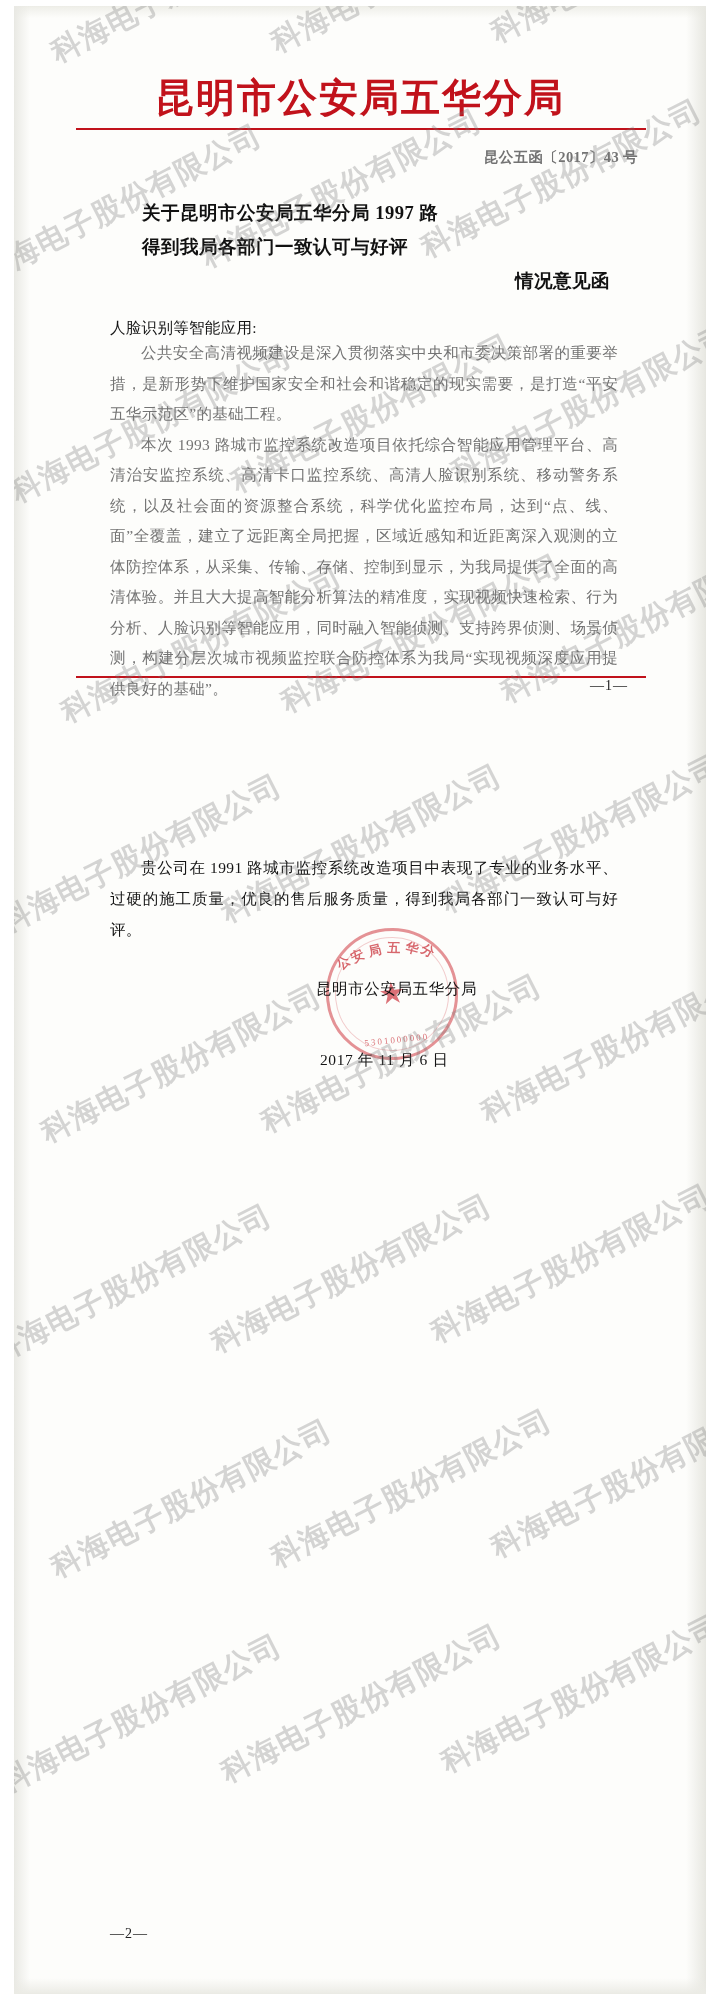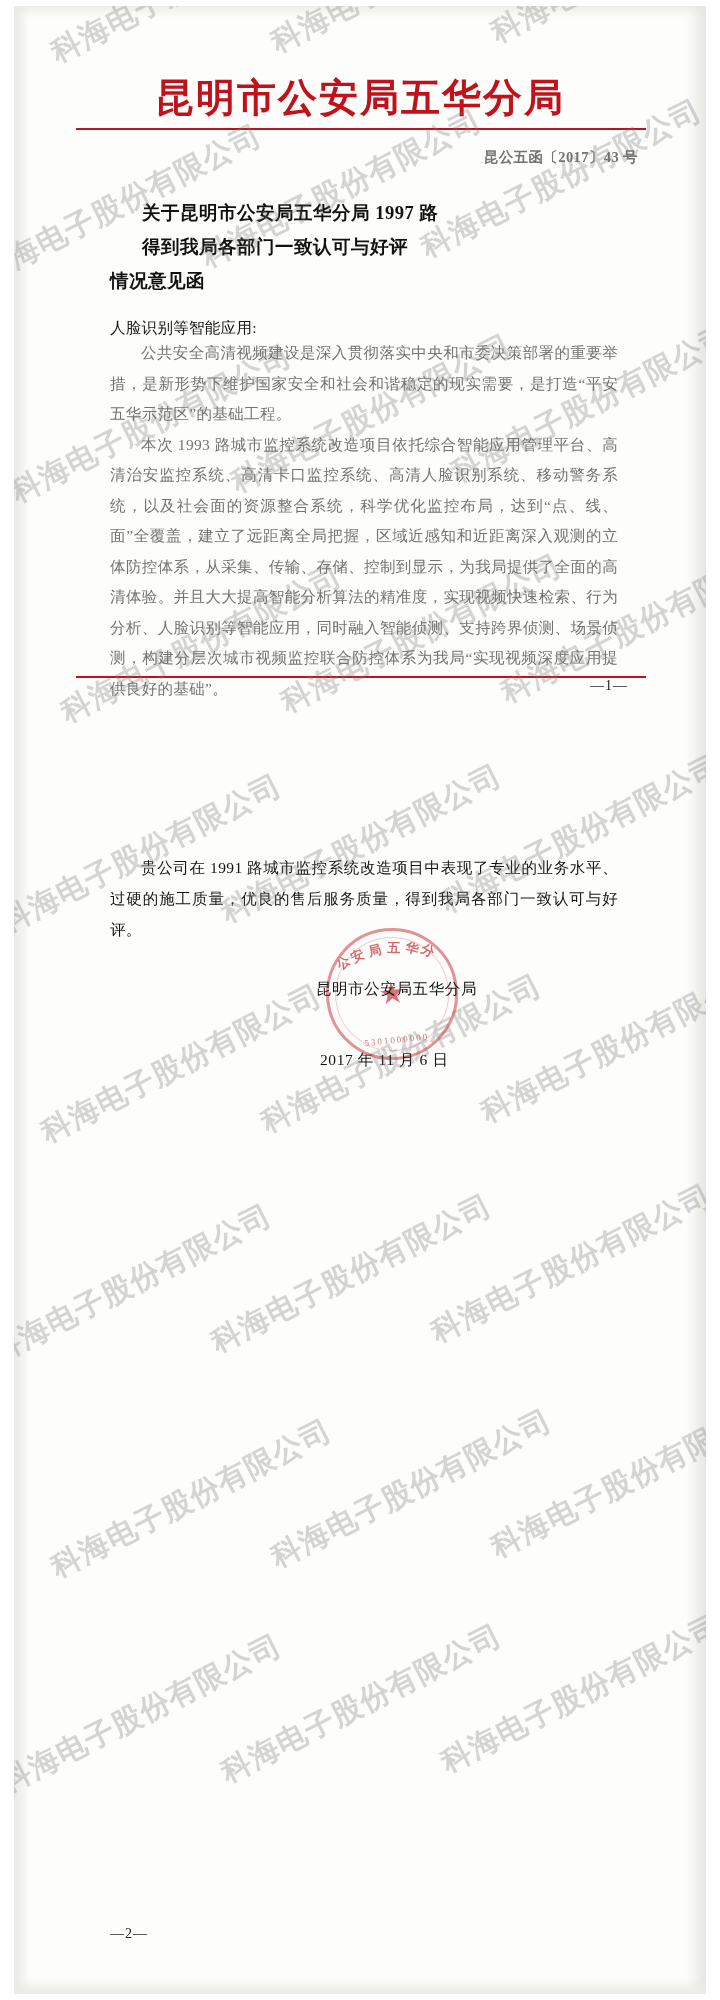--- a/index.html
+++ b/index.html
@@ -96,21 +96,21 @@
   }
   .title-line {
     font-size: 18.5px;
     font-weight: bold;
     color: #111;
     line-height: 34px;
     letter-spacing: 0.5px;
     white-space: nowrap;
   }
   .title-line.center {
-    text-align: left;
+    text-align: right;
     font-family: Liberation Serif, serif;
   }
   .title-line.indent {
     padding-left: 32px;
   }
 
   
   .salutation {
     position: absolute;
     left: 96px;

